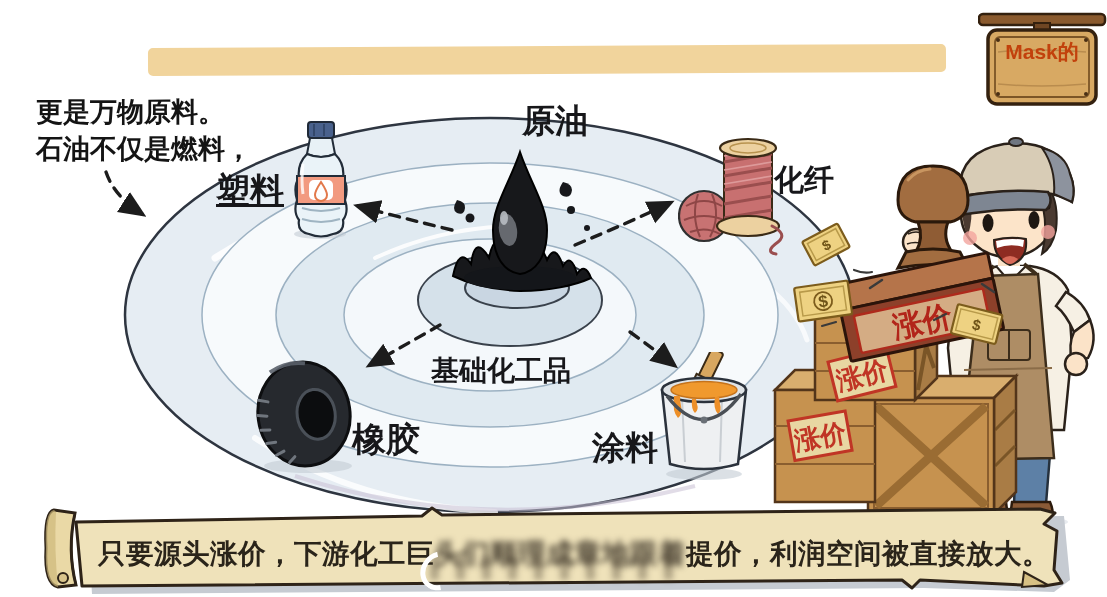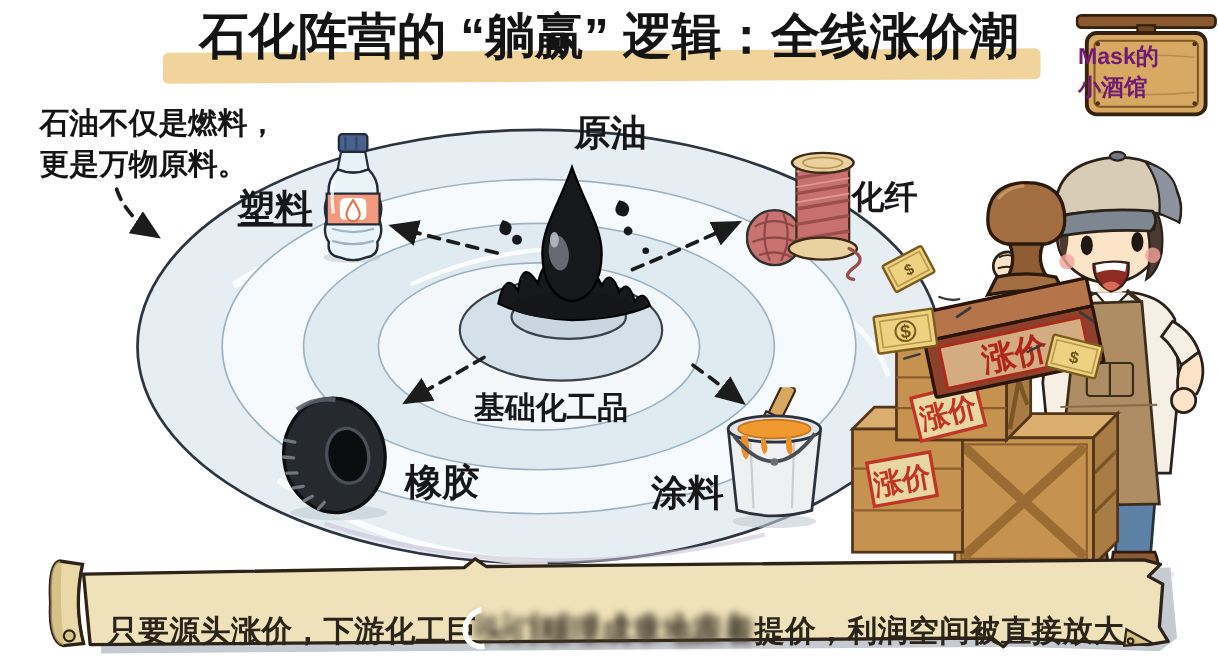--- a/index.html
+++ b/index.html
@@ -5,30 +5,30 @@
   html,body{margin:0;padding:0;background:#fff;}
   #canvas{position:relative;width:1107px;height:597px;background:#ffffff;overflow:hidden;
           font-family:"Liberation Sans","DejaVu Sans",sans-serif;}
   .abs{position:absolute;}
   .lbl{position:absolute;font-weight:800;color:#17171a;white-space:nowrap;line-height:1;}
   #title-bar{left:148px;top:46px;width:798px;height:28px;background:#f1d49c;border-radius:5px;
              transform:rotate(-0.3deg);}
   #title{left:0;top:10px;width:1107px;text-align:center;font-size:45px;font-weight:900;
          color:#141414;letter-spacing:0px;}
   #note{left:36px;top:94px;font-size:27px;font-weight:800;color:#141414;line-height:37px;}
-  #sign-text{left:980px;top:38px;width:124px;font-size:21px;line-height:28px;
-             font-weight:800;color:#701a75;}
+  #sign-text{left:980px;top:38px;width:124px;text-align:center;font-size:21px;line-height:28px;
+             font-weight:800;color:#c2410c;}
   #lbl-crude{left:458px;top:104px;width:130px;text-align:right;font-size:33px;}
   #lbl-plastic{left:216px;top:173px;font-size:34px;text-decoration:underline;}
   #lbl-fiber{left:774px;top:165px;font-size:30px;}
-  #lbl-rubber{left:368px;top:422px;font-size:34px;}
+  #lbl-rubber{left:352px;top:422px;font-size:34px;}
   #lbl-basic{left:431px;top:357px;font-size:28px;}
   #lbl-paint{left:592px;top:431px;font-size:33px;text-align:right;}
   #banner-text{left:98px;top:540px;font-size:27.5px;font-weight:800;color:#2a241a;
-               white-space:nowrap;letter-spacing:0.5px;margin-top:20px;}
+               white-space:nowrap;letter-spacing:0.5px;}
   .seg-blur{filter:blur(3.2px);color:#463e30;}
   #smear{left:430px;top:556px;width:252px;height:24px;opacity:.5;filter:blur(3px);
          background:repeating-linear-gradient(90deg,rgba(70,60,45,.75) 0 9px,rgba(236,224,186,0) 9px 26px);}
   #blur-remnant{left:421px;top:551px;width:26px;height:30px;border:5px solid #ffffff;
                 border-radius:50%;border-top-color:transparent;border-right-color:transparent;
                 transform:rotate(35deg);}
   svg{display:block;}
 </style>
 </head>
 <body>
@@ -253,29 +253,27 @@
     <rect x="10" y="30" width="108" height="74" rx="9" fill="#d8a963" stroke="#34210f" stroke-width="3.5"></rect>
     <rect x="17" y="37" width="94" height="60" rx="5" fill="none" stroke="#7c5526" stroke-width="1.8"></rect>
     <path d="M20,52 Q64,48 108,52 M20,84 Q64,88 108,84" stroke="#b98c4e" stroke-width="1.5" fill="none"></path>
     <circle cx="20" cy="40" r="2" fill="#4a2f14"></circle>
       <circle cx="108" cy="40" r="2" fill="#4a2f14"></circle>
     <circle cx="20" cy="94" r="2" fill="#4a2f14"></circle>
       <circle cx="108" cy="94" r="2" fill="#4a2f14"></circle>
   </svg>
   <div class="lbl" id="sign-text">
     <div>Mask的</div>
-    <div>小酒馆</div>
   </div>
 
   <div class="abs" id="title-bar"></div>
-  <div class="lbl" id="title">石化阵营的 “躺赢” 逻辑：全线涨价潮</div>
 
   <div class="abs" id="note">
+    <div>更是万物原料。</div>
     <div>石油不仅是燃料，</div>
-    <div>更是万物原料。</div>
   </div>
 
   <div class="lbl" id="lbl-crude">原油</div>
   <div class="lbl" id="lbl-plastic">塑料</div>
   <div class="lbl" id="lbl-fiber">化纤</div>
   <div class="lbl" id="lbl-rubber">橡胶</div>
   <div class="lbl" id="lbl-paint">涂料</div>
   <div class="lbl" id="lbl-basic">基础化工品</div>
 
   <svg class="abs" style="left:18px;top:500px;" width="1085" height="97" viewBox="0 0 1085 97">

